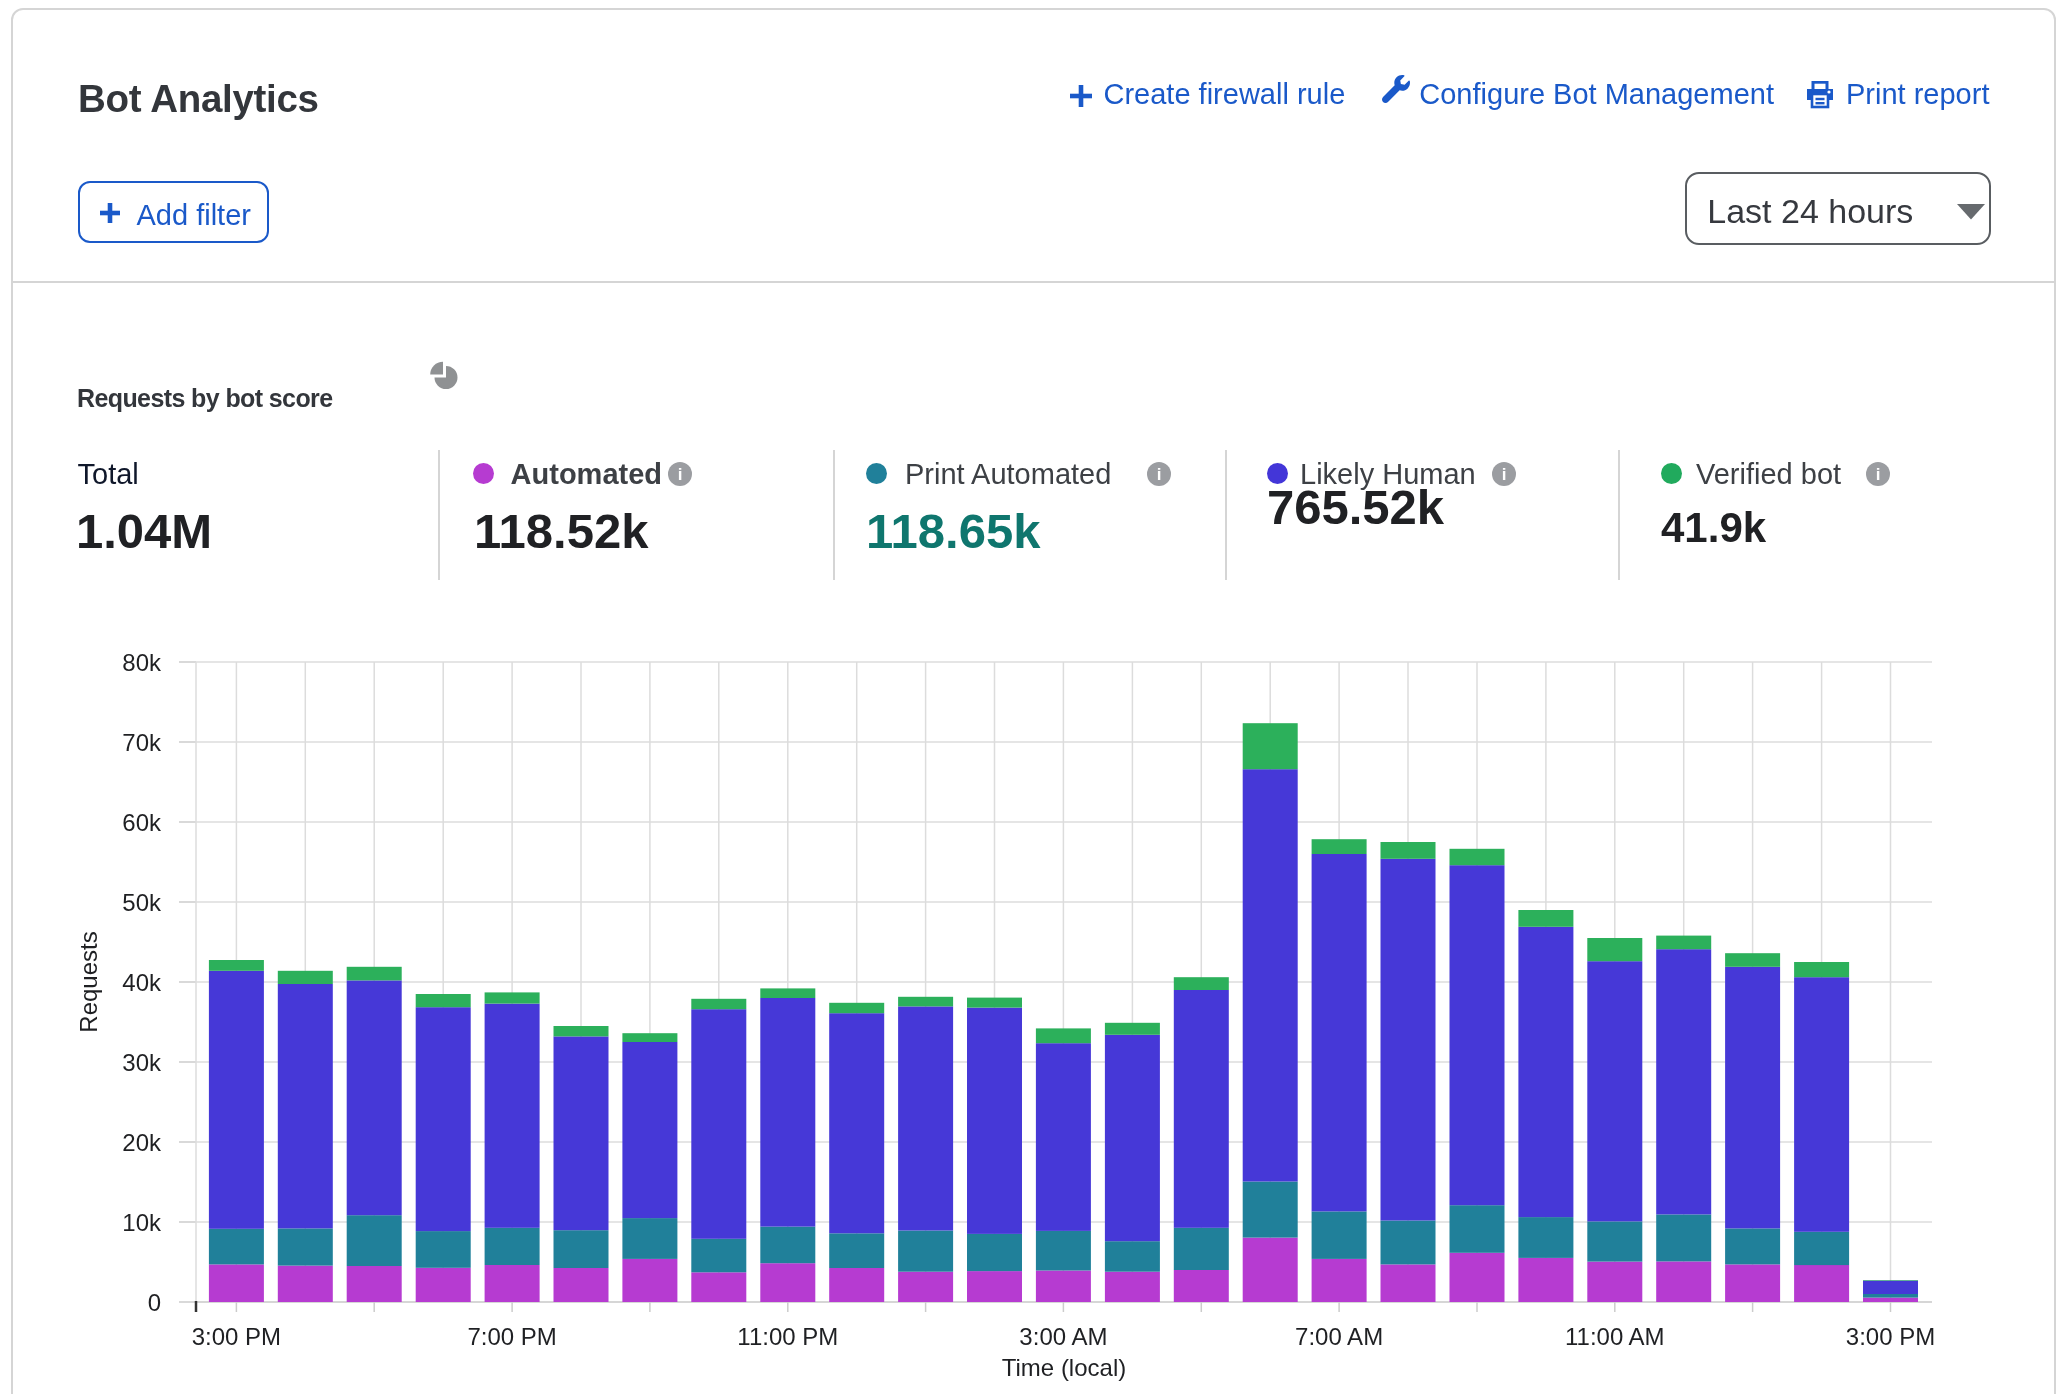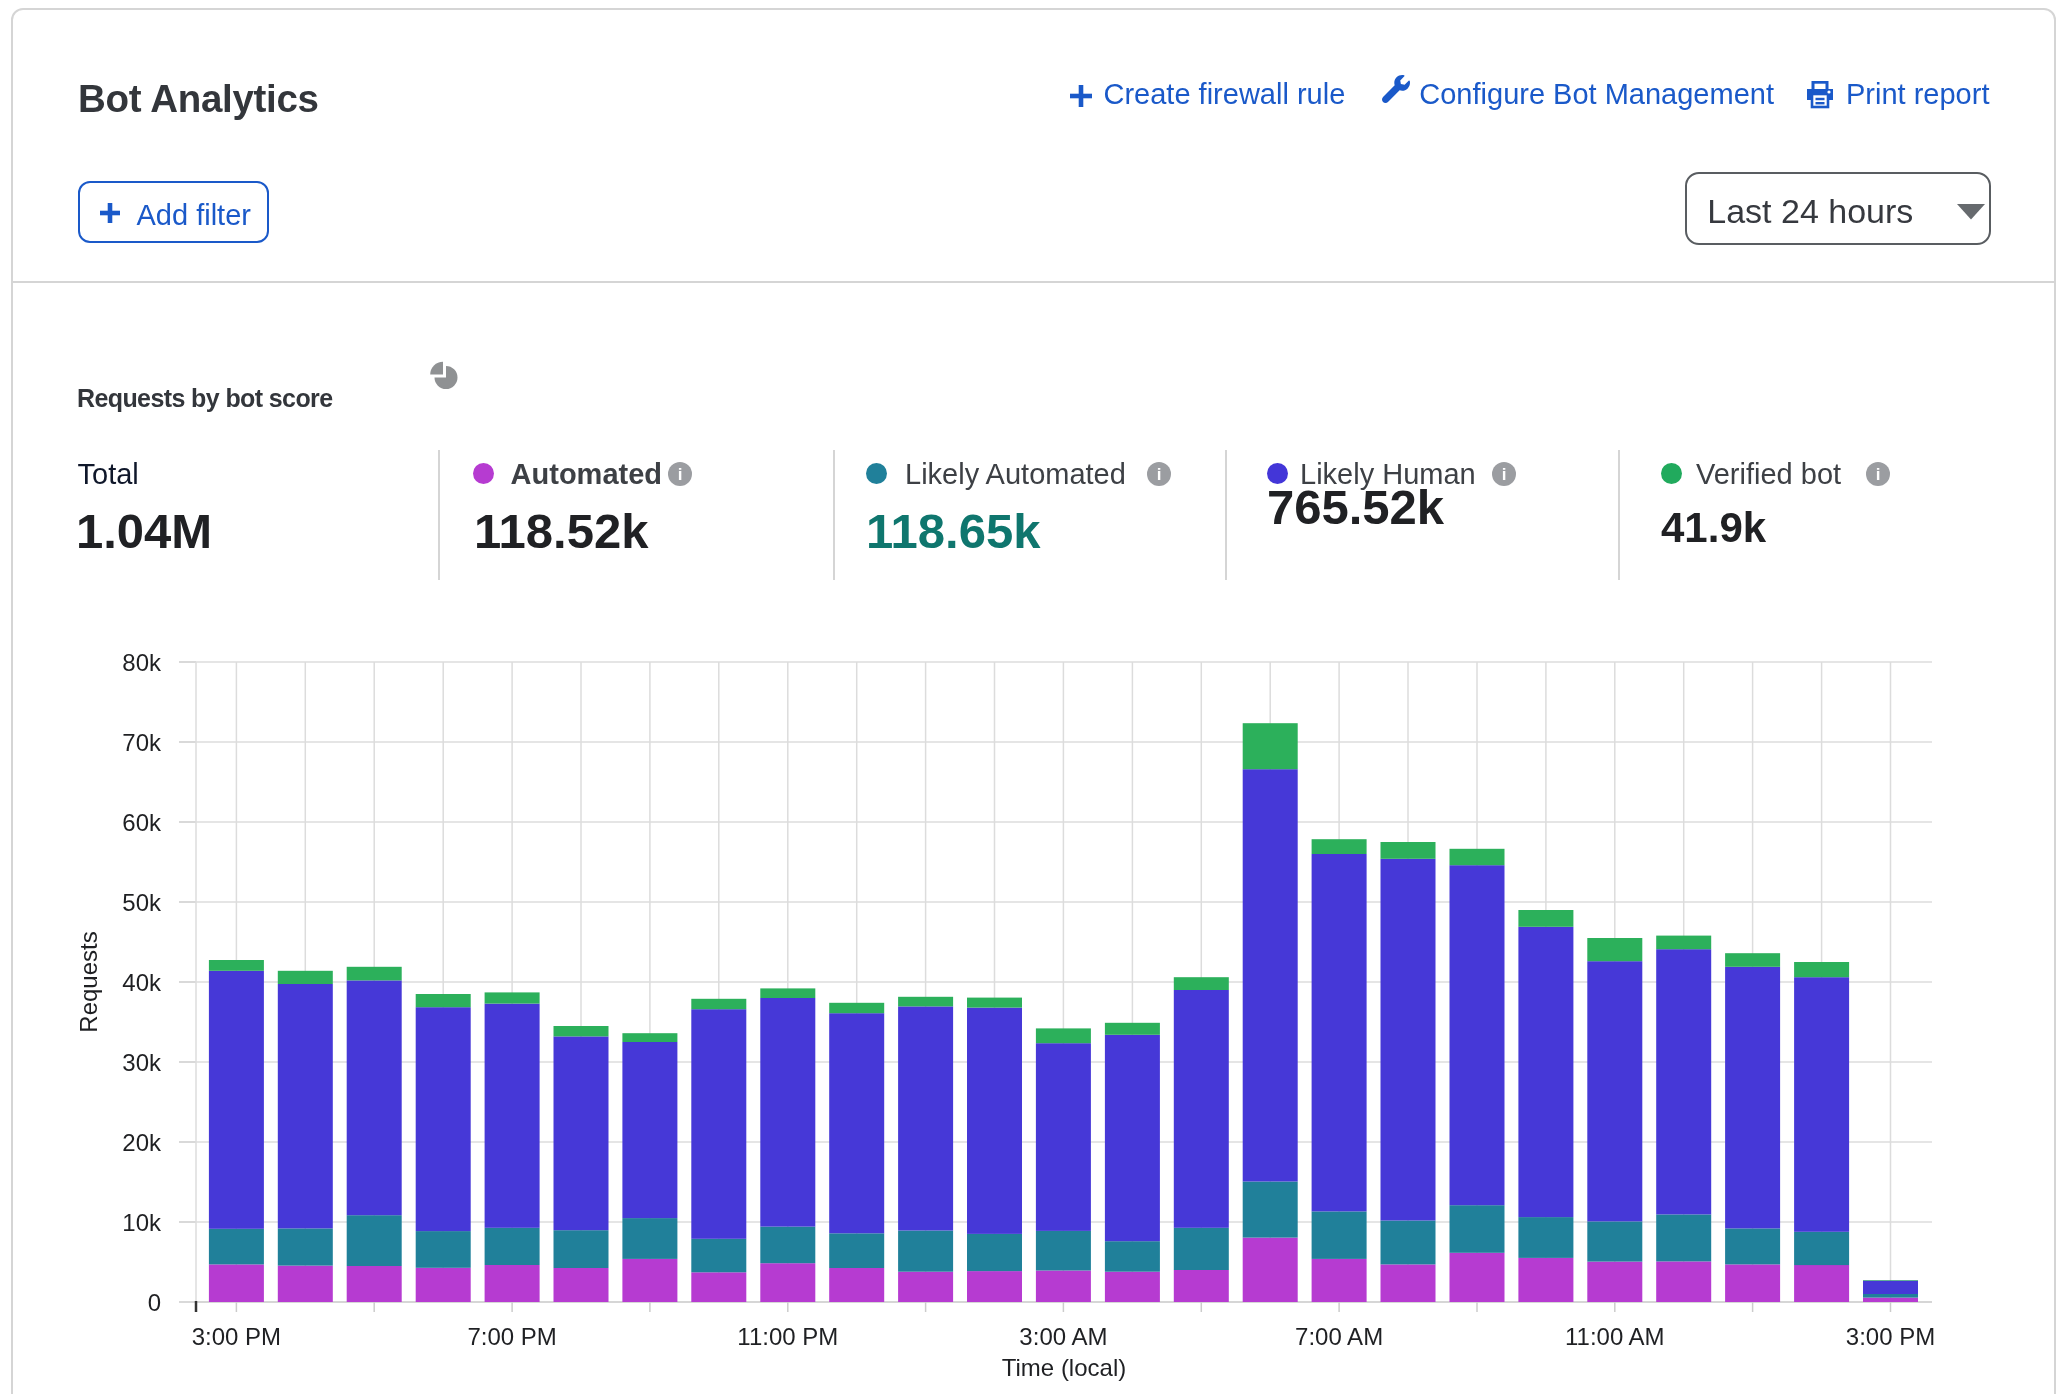--- a/index.html
+++ b/index.html
@@ -55,21 +55,21 @@
 <div style="position:absolute;left:77.5px;top:460.0px;font-size:29px;font-weight:400;color:#0f172a;line-height:1;white-space:nowrap;">Total</div>
 <div style="position:absolute;left:76px;top:506.9px;font-size:49px;font-weight:700;color:#202124;line-height:1;white-space:nowrap;">1.04M</div>
 
 <div style="position:absolute;left:473.0px;top:463.0px;width:21px;height:21px;border-radius:50%;background:#b63bd1"></div>
 <div style="position:absolute;left:510.6px;top:460.0px;font-size:29px;font-weight:700;color:#3d4045;line-height:1;white-space:nowrap;">Automated</div>
 <div style="position:absolute;left:668px;top:462px;width:24px;height:24px;border-radius:50%;background:#9b9da1"></div>
 <div style="position:absolute;left:668px;top:462px;width:24px;height:24px;text-align:center;font-size:17px;font-weight:bold;color:#fff;line-height:25px">i</div>
 <div style="position:absolute;left:474px;top:506.9px;font-size:49px;font-weight:700;color:#202124;line-height:1;white-space:nowrap;">118.52k</div>
 
 <div style="position:absolute;left:866.0px;top:463.0px;width:21px;height:21px;border-radius:50%;background:#20809a"></div>
-<div style="position:absolute;left:905px;top:460.0px;font-size:29px;font-weight:400;color:#3d4045;line-height:1;white-space:nowrap;">Likely Automated</div>
+<div style="position:absolute;left:905px;top:460.0px;font-size:29px;font-weight:400;color:#3d4045;line-height:1;white-space:nowrap;">Print Automated</div>
 <div style="position:absolute;left:1147px;top:462px;width:24px;height:24px;border-radius:50%;background:#9b9da1"></div>
 <div style="position:absolute;left:1147px;top:462px;width:24px;height:24px;text-align:center;font-size:17px;font-weight:bold;color:#fff;line-height:25px">i</div>
 <div style="position:absolute;left:866px;top:506.9px;font-size:49px;font-weight:700;color:#0f766e;line-height:1;white-space:nowrap;">118.65k</div>
 
 <div style="position:absolute;left:1267.0px;top:463.0px;width:21px;height:21px;border-radius:50%;background:#4336d8"></div>
 <div style="position:absolute;left:1300px;top:460.0px;font-size:29px;font-weight:400;color:#3d4045;line-height:1;white-space:nowrap;">Likely Human</div>
 <div style="position:absolute;left:1492px;top:462px;width:24px;height:24px;border-radius:50%;background:#9b9da1"></div>
 <div style="position:absolute;left:1492px;top:462px;width:24px;height:24px;text-align:center;font-size:17px;font-weight:bold;color:#fff;line-height:25px">i</div>
 <div style="position:absolute;left:1267px;top:483px;font-size:49px;font-weight:700;color:#202124;line-height:1;white-space:nowrap;">765.52k</div>
 

